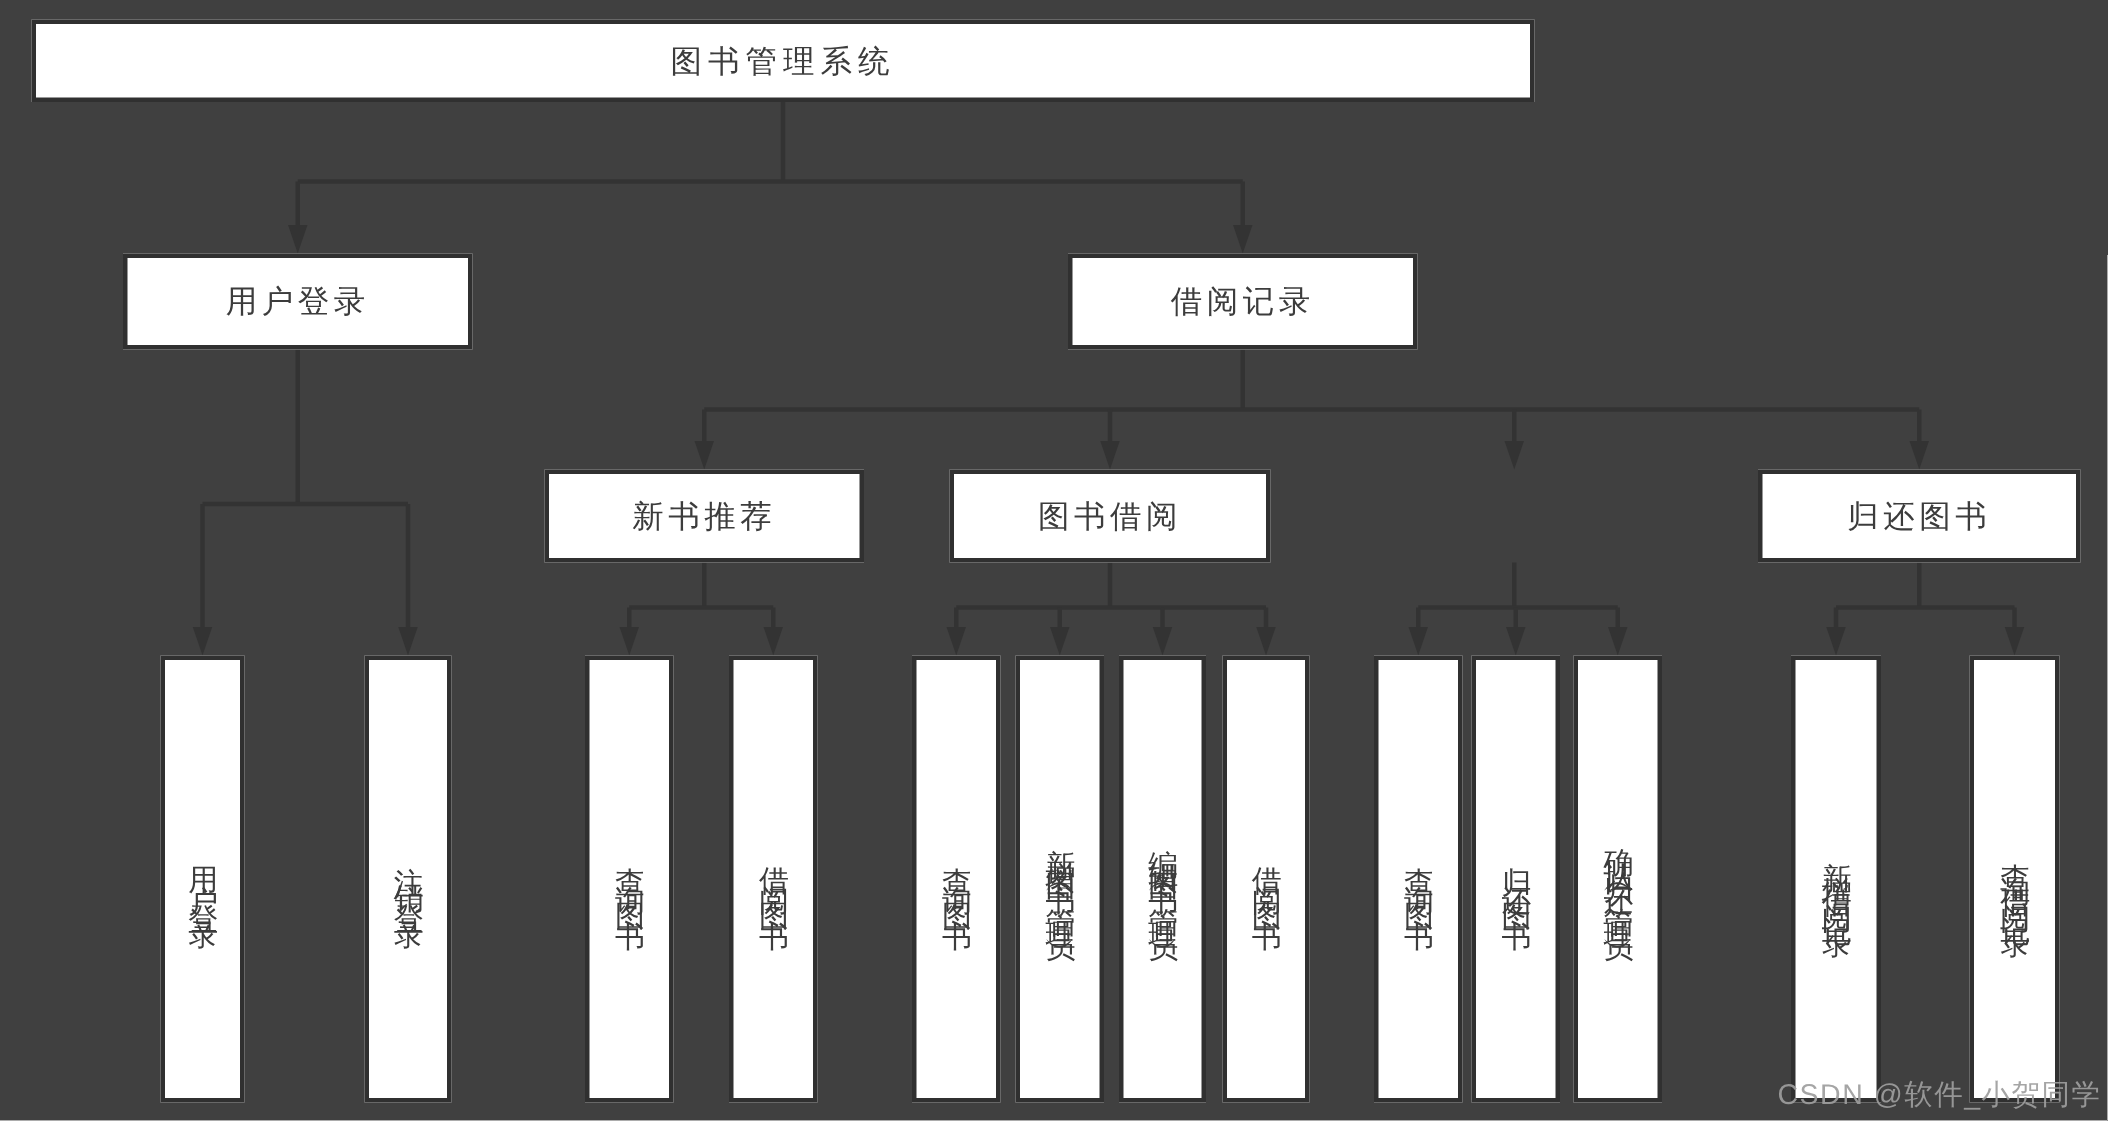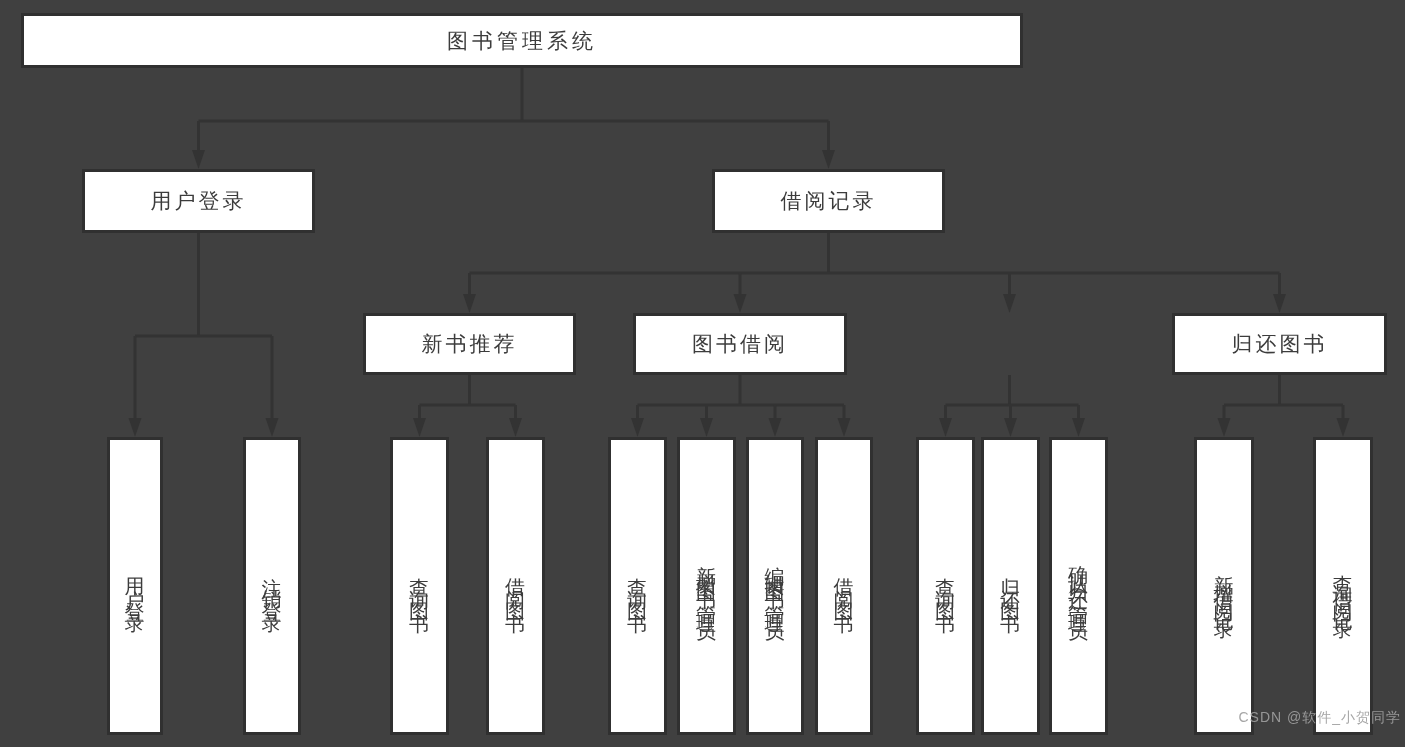--- a/index.html
+++ b/index.html
@@ -19,22 +19,22 @@
     border:3px solid #303030;display:flex;align-items:center;justify-content:center;
   }
   .leaf span{
     writing-mode:vertical-rl;text-orientation:mixed;line-height:1;
     font-size:20px;color:#3c3c3c;white-space:nowrap;
   }
   .ls-lg span{letter-spacing:12px;}
   .ls-md span{letter-spacing:9px;}
   .ls-sm span{letter-spacing:8px;}
   .watermark{
-    position:absolute;right:4px;bottom:20px;z-index:5;
-    font-size:14px;letter-spacing:1px;color:#9e9e9e;opacity:.92;white-space:nowrap;
+    position:absolute;right:4px;bottom:4px;z-index:5;
+    font-size:19px;letter-spacing:1px;color:#9e9e9e;opacity:.92;white-space:nowrap;
   }
 </style>
 </head>
 <body>
 
 <div class="canvas">
 
   <svg id="connectors" width="1405" height="747" viewBox="0 0 1405 747">
       <line x1="522" y1="68" x2="522" y2="121" stroke="#333333" stroke-width="3"></line>
       <line x1="198.5" y1="121" x2="828.5" y2="121" stroke="#333333" stroke-width="3"></line>

